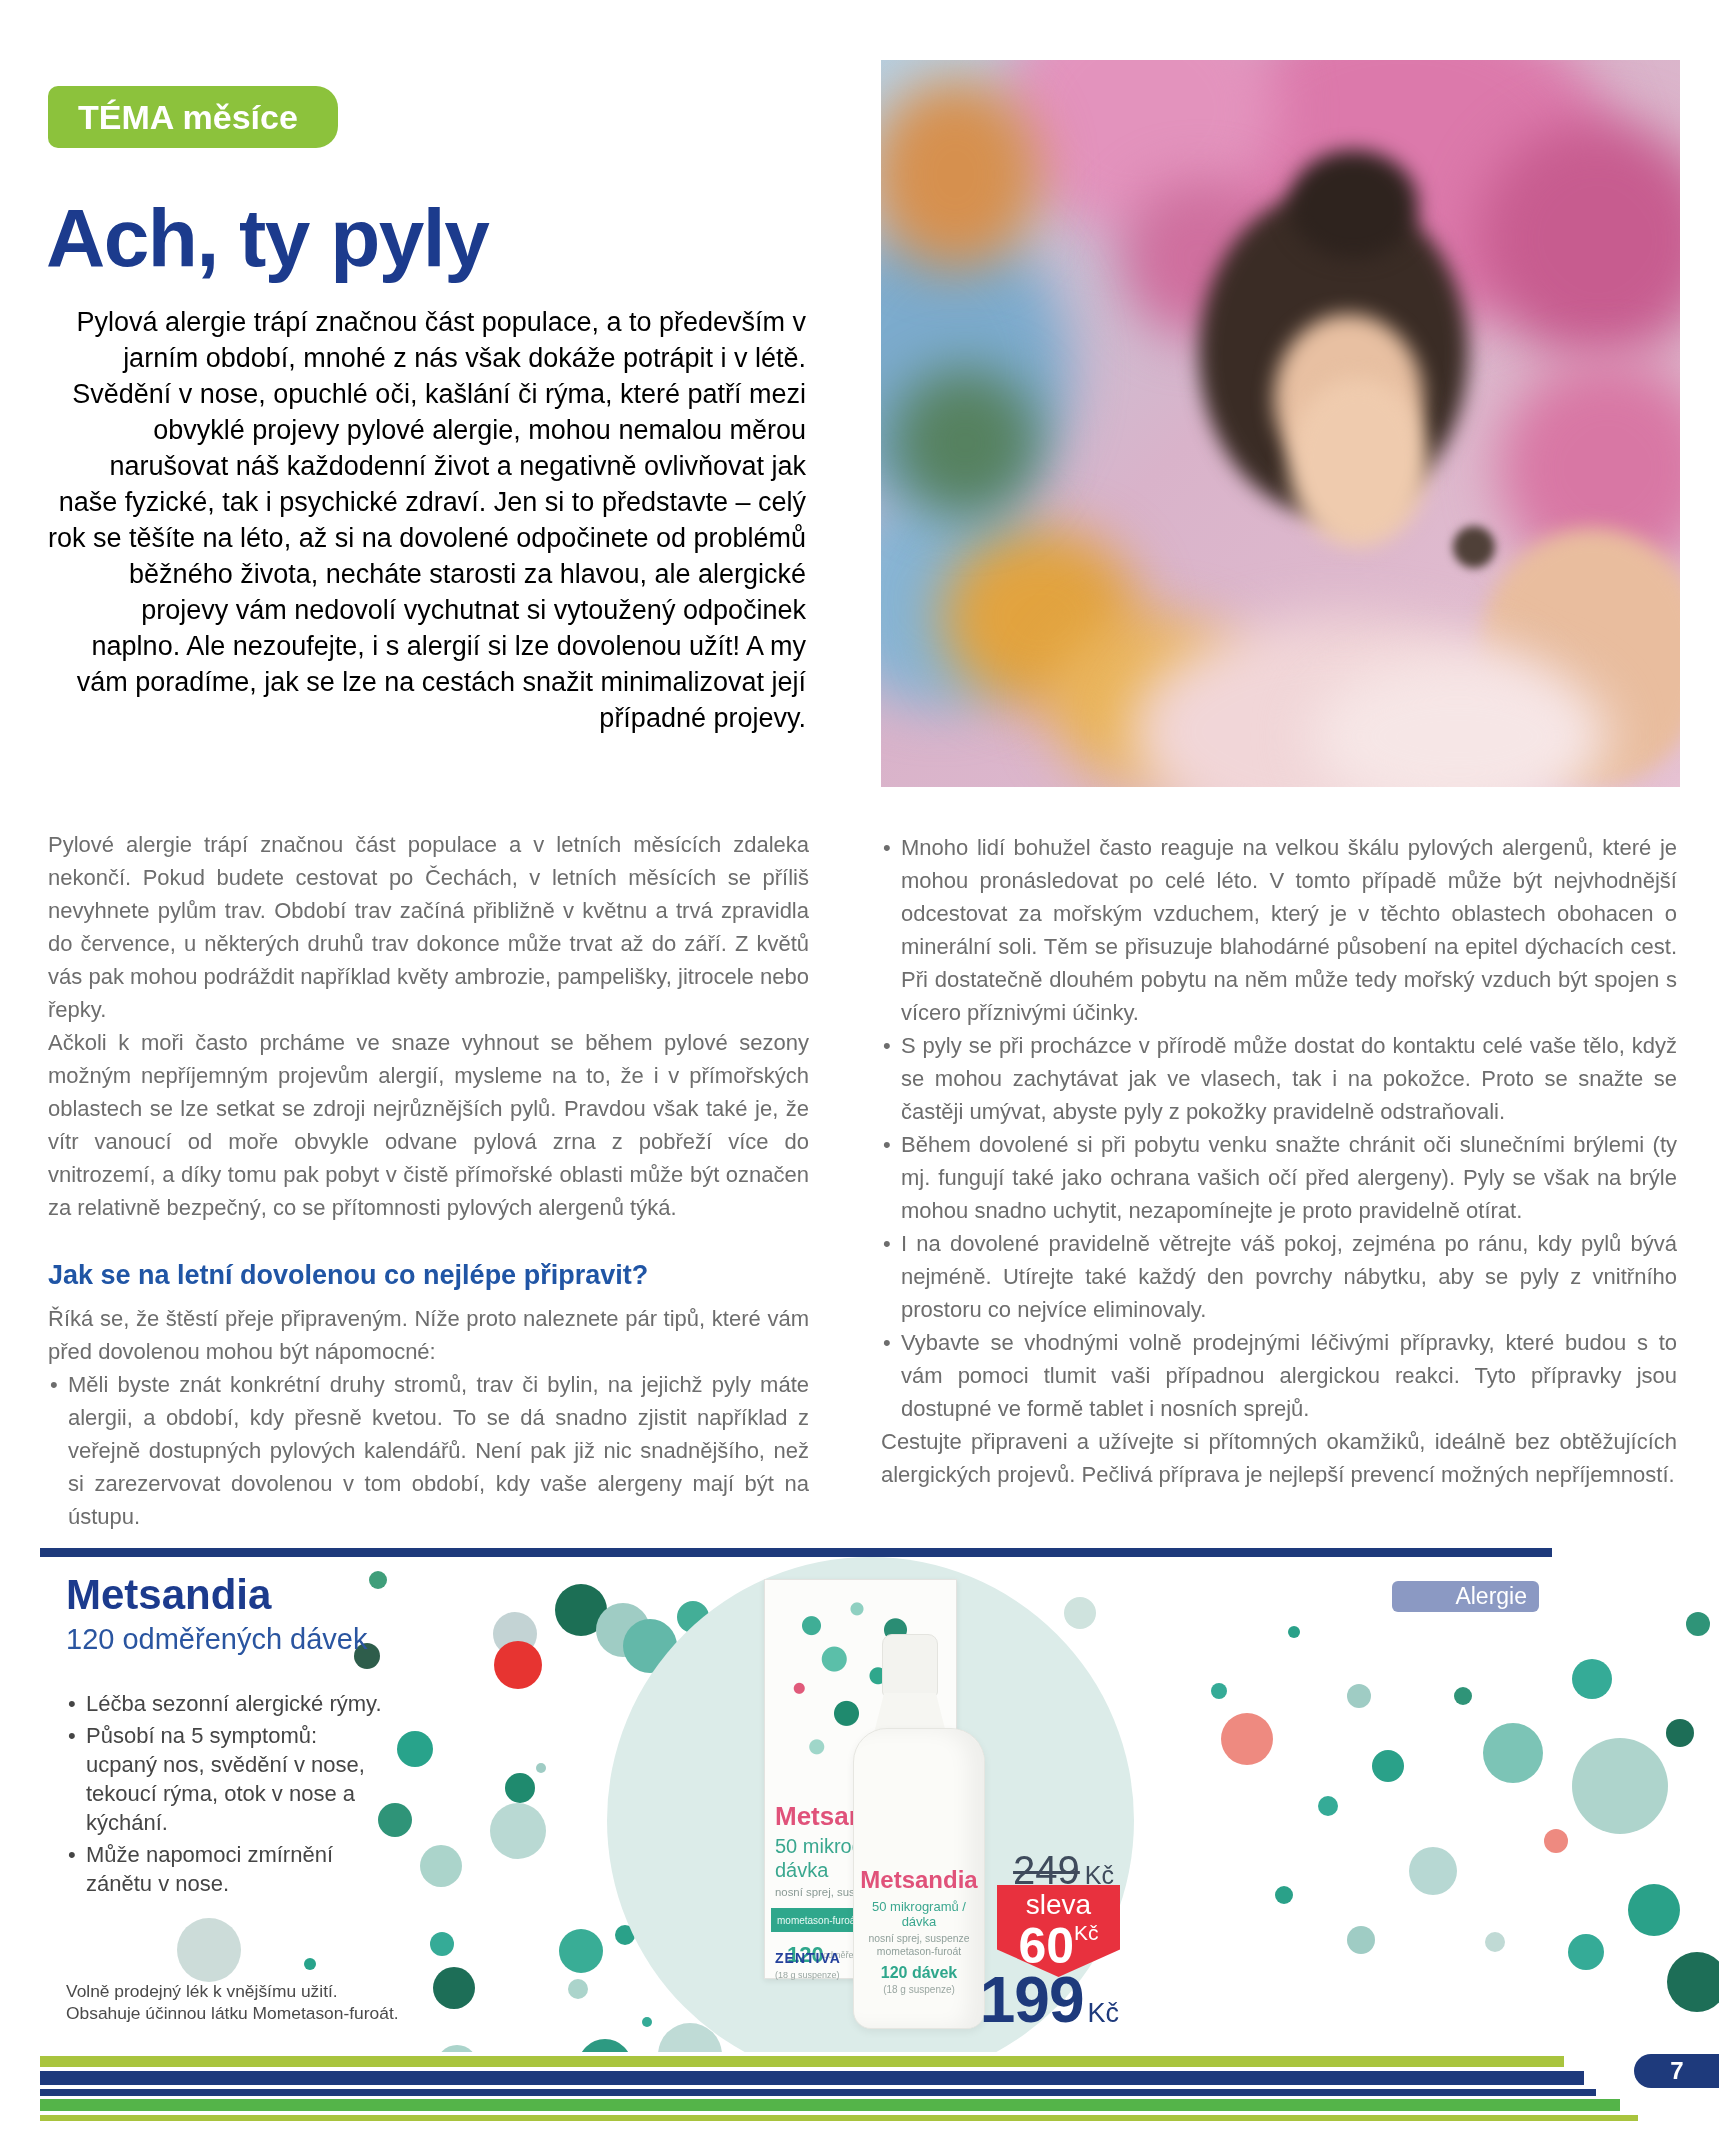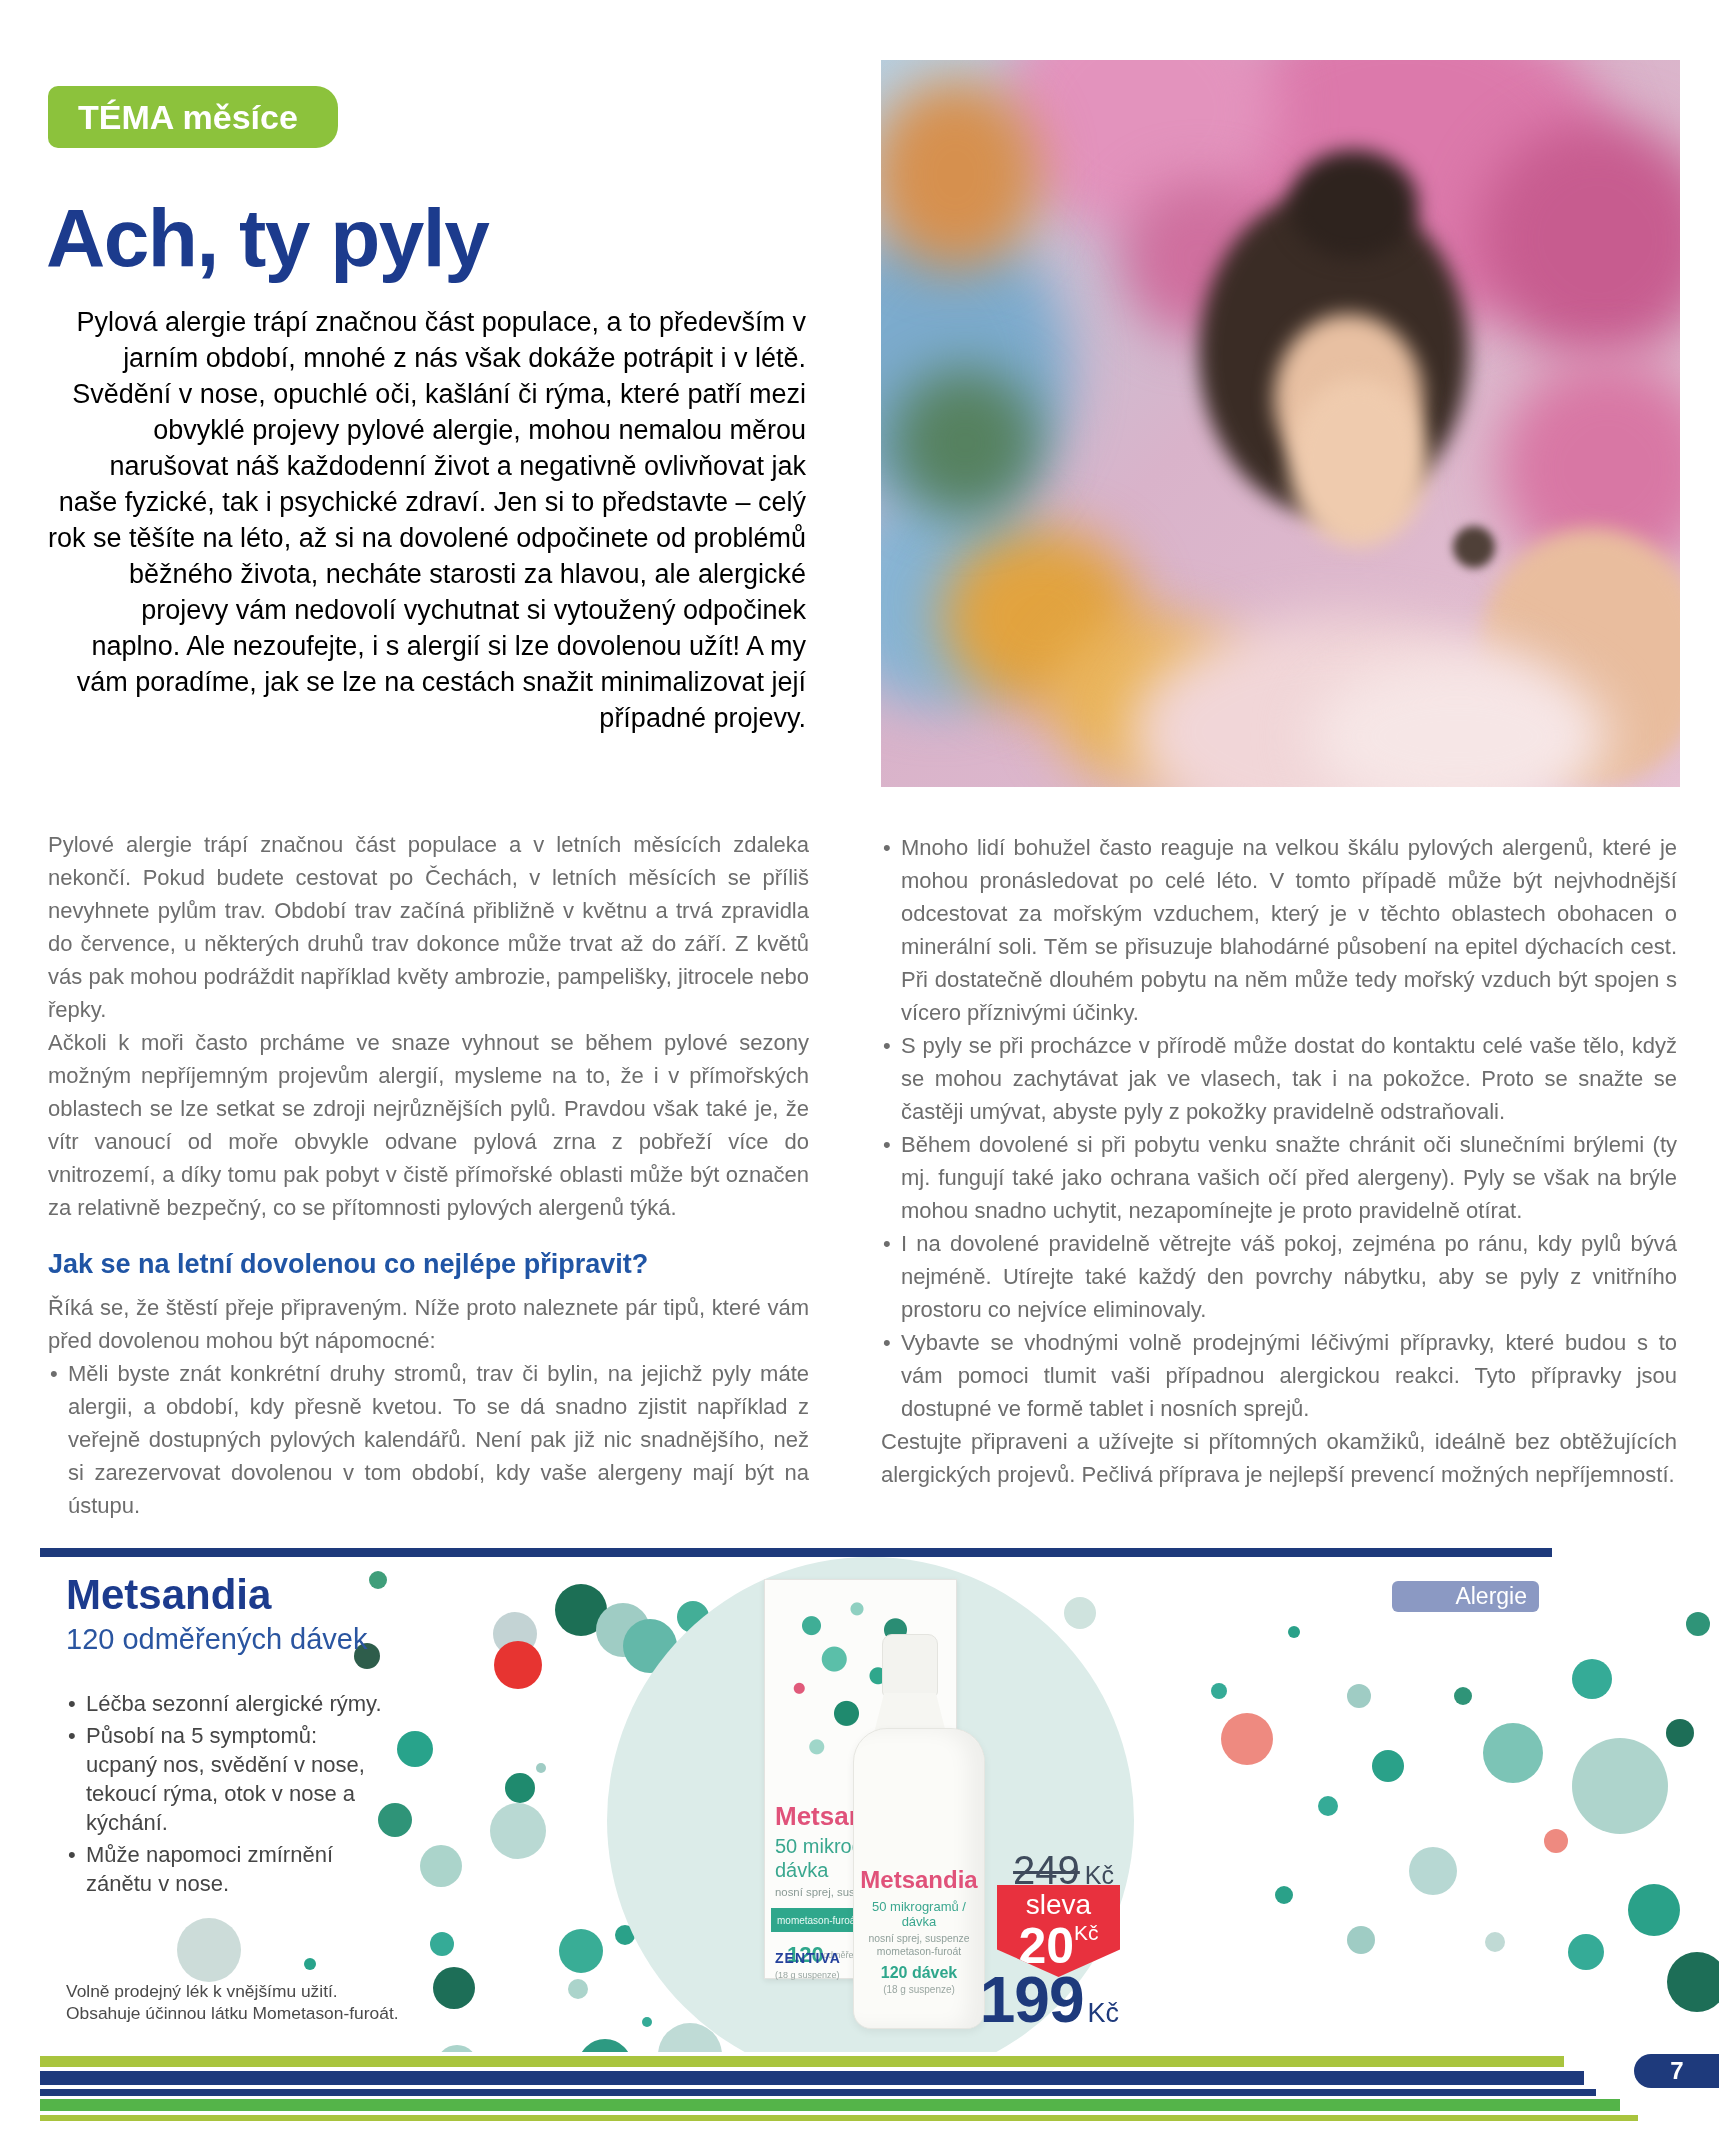--- a/index.html
+++ b/index.html
@@ -19,21 +19,21 @@
   .photo{position:absolute;left:881px;top:60px;width:799px;height:727px;overflow:hidden;
       background:linear-gradient(135deg,#b7cfe0 0%,#d9b3ca 45%,#e6c2d3 100%);}
   .blob{position:absolute;border-radius:50%;filter:blur(26px);}
   .blob.sharp{filter:blur(10px);}
 
   
   .col-left{position:absolute;left:48px;top:828px;width:761px;}
   .col-right{position:absolute;left:881px;top:831px;width:796px;}
   .body-text{font-size:22px;line-height:33px;color:#6d6d6d;text-align:justify;}
   .body-text p{margin:0;}
-  .subheading{margin:24px 0 10px 0;font-size:27px;font-weight:bold;color:#2055a5;text-align:left;}
+  .subheading{margin:35px 0 10px 0;font-size:27px;font-weight:bold;color:#2055a5;text-align:left;}
   ul.plain{list-style:none;margin:0;padding:0;}
   ul.plain li{position:relative;padding-left:20px;}
   ul.plain li::before{content:"\2022";position:absolute;left:2px;}
 
   
   .promo-divider{position:absolute;left:40px;top:1548px;width:1512px;height:9px;background:#1e3a7c;}
 
   
   .promo{position:absolute;left:0;top:1557px;width:1719px;height:495px;overflow:hidden;}
   .bubble{position:absolute;border-radius:50%;}
@@ -262,21 +262,21 @@
         <div class="bt-doses">120 dávek</div>
         <div class="bt-content">(18 g suspenze)</div>
       </div>
     </div>
 
     <div class="price-old">
       <span class="num">249</span><span class="unit">Kč</span>
     </div>
     <div class="discount-badge">
       <span class="word">sleva</span>
-      <span class="amt">20</span><span class="unit">Kč</span>
+      <span class="amt">60</span><span class="unit">Kč</span>
     </div>
     <div class="price-new">
       <span class="num">199</span><span class="unit">Kč</span>
     </div>
   </div>
 
   <div class="stripe s1"></div>
   <div class="stripe s2"></div>
   <div class="stripe s3"></div>
   <div class="stripe s4"></div>

